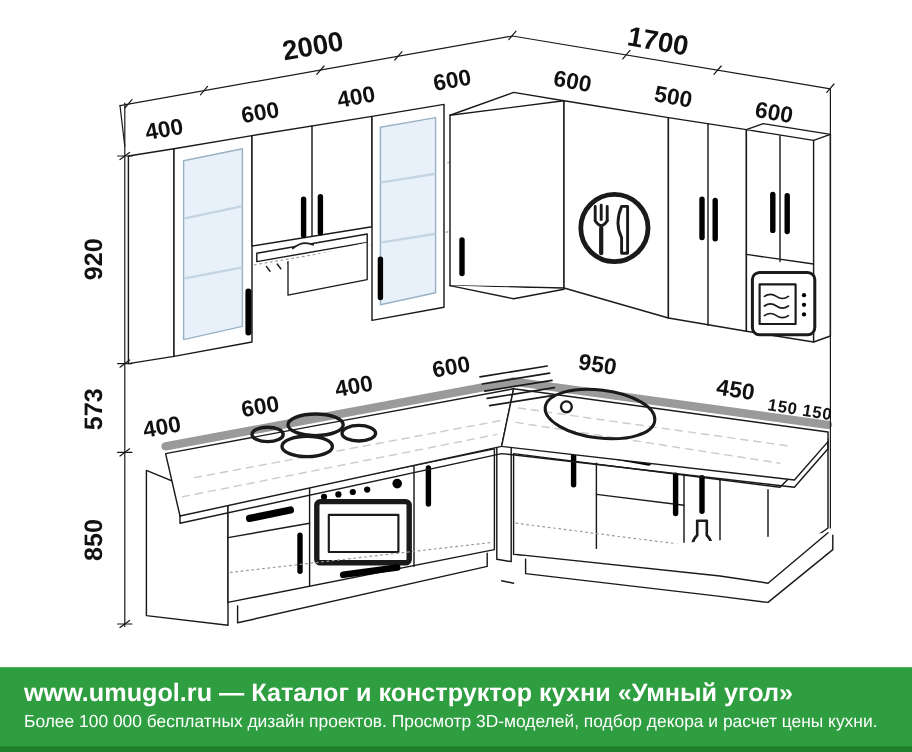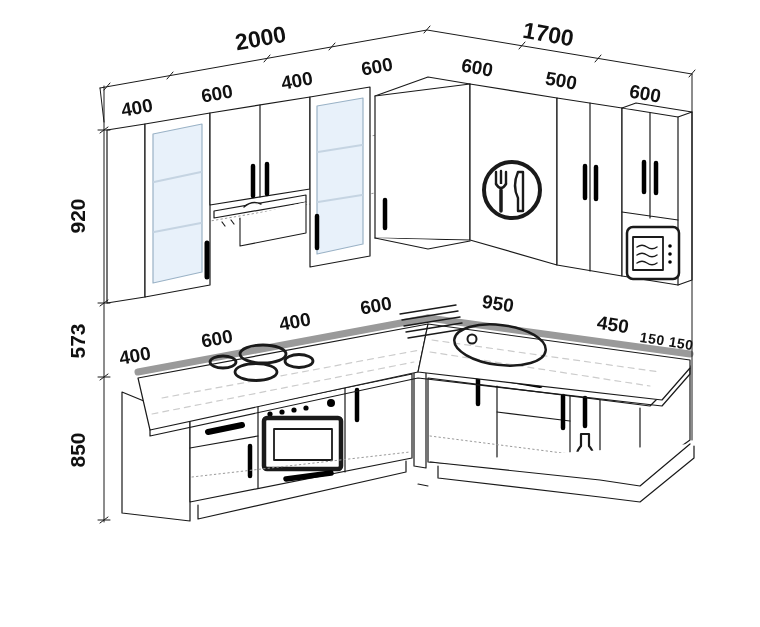--- a/index.html
+++ b/index.html
@@ -219,14 +219,18 @@
     <text class="dim" x="497" y="310" transform="rotate(9 497 310)">950</text>
     <text class="dim" x="612" y="331" transform="rotate(9 612 331)">450</text>
     <text class="dim dim-sm" x="666" y="346" transform="rotate(9 666 346)">150 150</text>
 
     <text class="dim dim-h" x="78" y="223" transform="rotate(-90 78 216)">920</text>
     <text class="dim dim-h" x="78" y="348" transform="rotate(-90 78 341)">573</text>
     <text class="dim dim-h" x="78" y="457" transform="rotate(-90 78 450)">850</text>
   </g>
 </svg>
 
+  <div class="footer">
+    <div class="footer-line1">www.umugol.ru — Каталог и конструктор кухни «Умный угол»</div>
+    <div class="footer-line2">Более 100 000 бесплатных дизайн проектов. Просмотр 3D-моделей, подбор декора и расчет цены кухни.</div>
+  </div>
 
 </div>
 
 </body></html>

